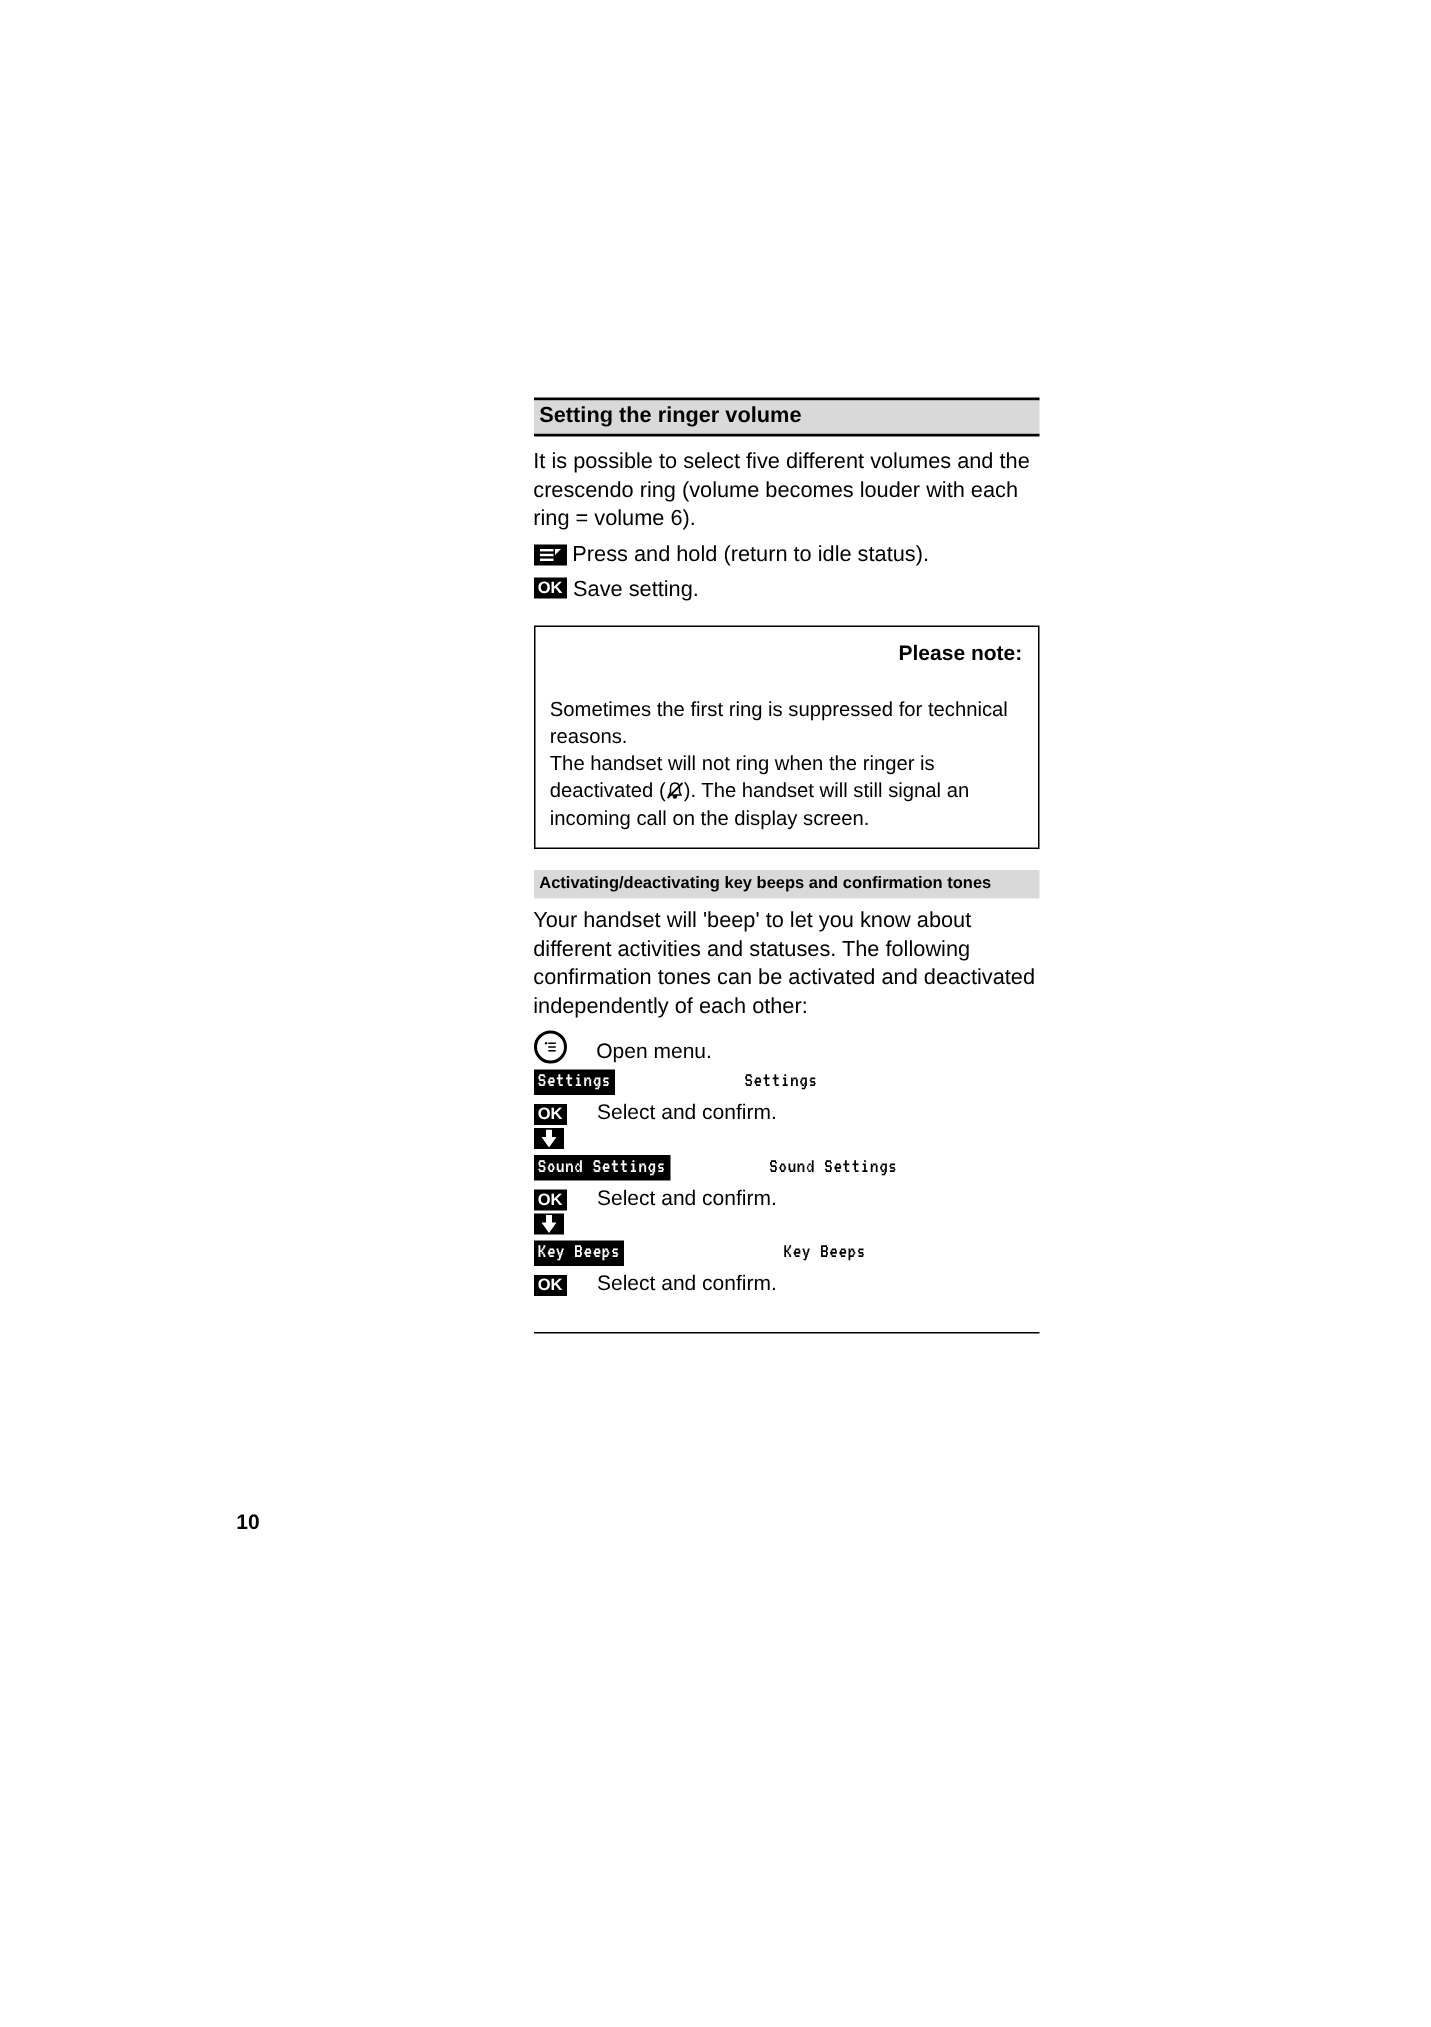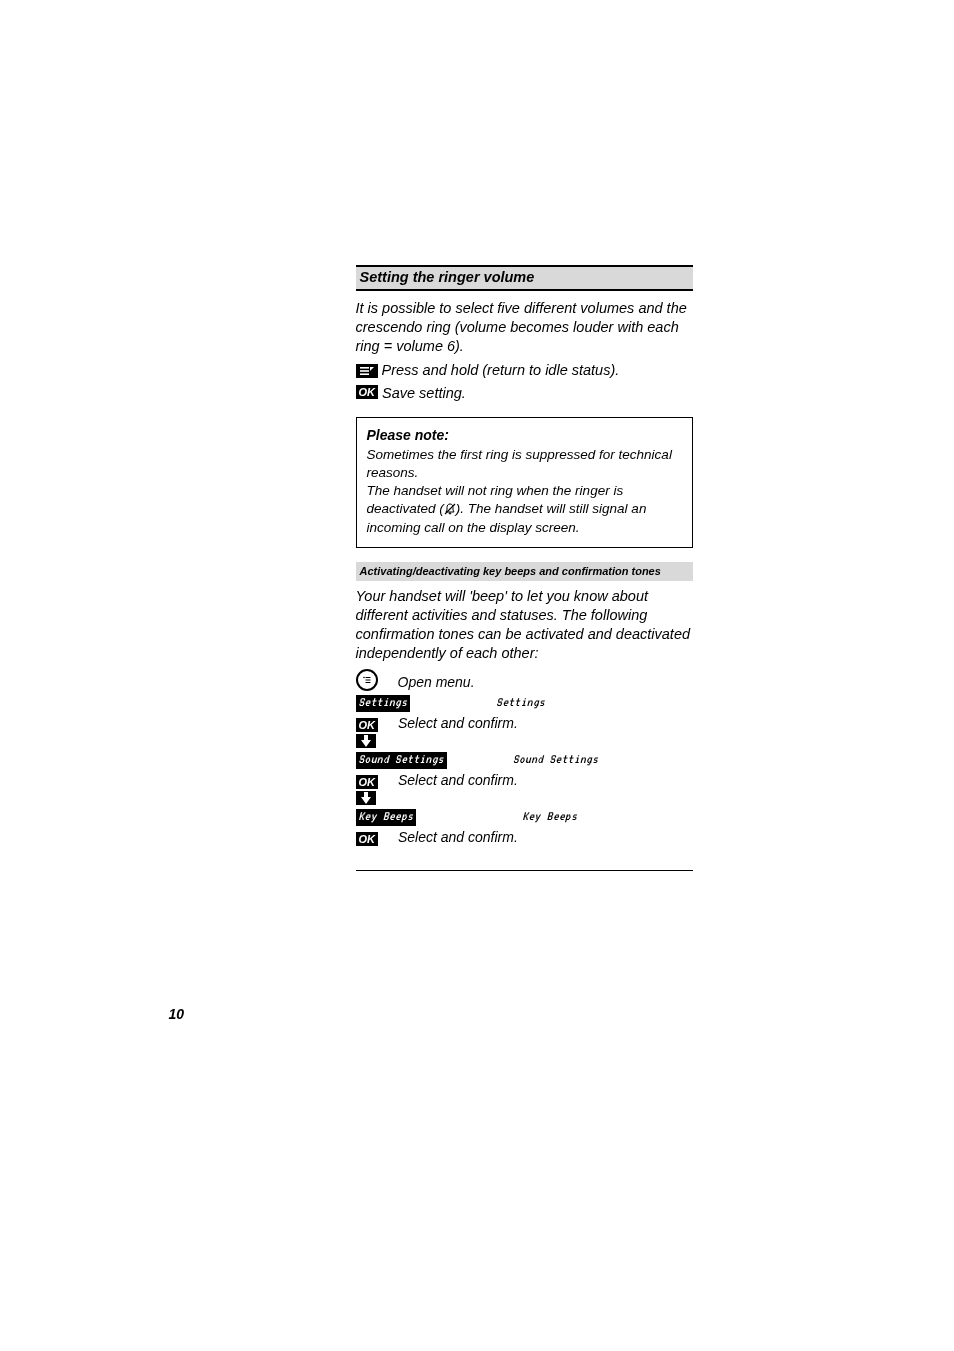--- a/index.html
+++ b/index.html
@@ -11,21 +11,20 @@
     font-size: 15px;
     line-height: 1.32;
   }
   .page {
     width: 843px;
     min-height: 1351px;
     margin: 0 auto;
     position: relative;
     box-sizing: border-box;
     padding: 0 90px 0 90px;
-    font-style: italic;
   }
   .content {
     margin-left: 210px;
     width: 337px;
     padding-top: 265px;
     padding-bottom: 40px;
   }
   .h2-block {
     border-top: 2px solid #000;
     border-bottom: 2px solid #000;
@@ -58,22 +57,23 @@
     vertical-align: -1px;
   }
   .note-box {
     border: 1px solid #000;
     padding: 8px 10px 10px 10px;
     margin: 14px 0 14px 0;
     font-size: 13.5px;
   }
   .note-title {
     font-weight: bold;
-    margin-bottom: 2px;
-    font-size: 14px;
+    margin-bottom: 20px;
+    font-size: 14px;
+    text-align: right;
   }
   .h3-bar {
     background: #d9d9d9;
     padding: 2px 4px;
     font-weight: bold;
     font-size: 11px;
     margin-top: 14px;
     margin-bottom: 6px;
   }
   .lcd {
@@ -137,21 +137,21 @@
   .bell-slash {
     display: inline-block;
     vertical-align: -2px;
   }
   .footer-line {
     margin-top: 24px;
     border-top: 1px solid #000;
   }
   .page-num {
     position: absolute;
-    left: 113px;
+    left: 102px;
     top: 1005px;
     font-size: 14px;
     font-weight: bold;
   }
 </style>
 </head>
 <body>
 
 <div class="page">
   <div class="content">

